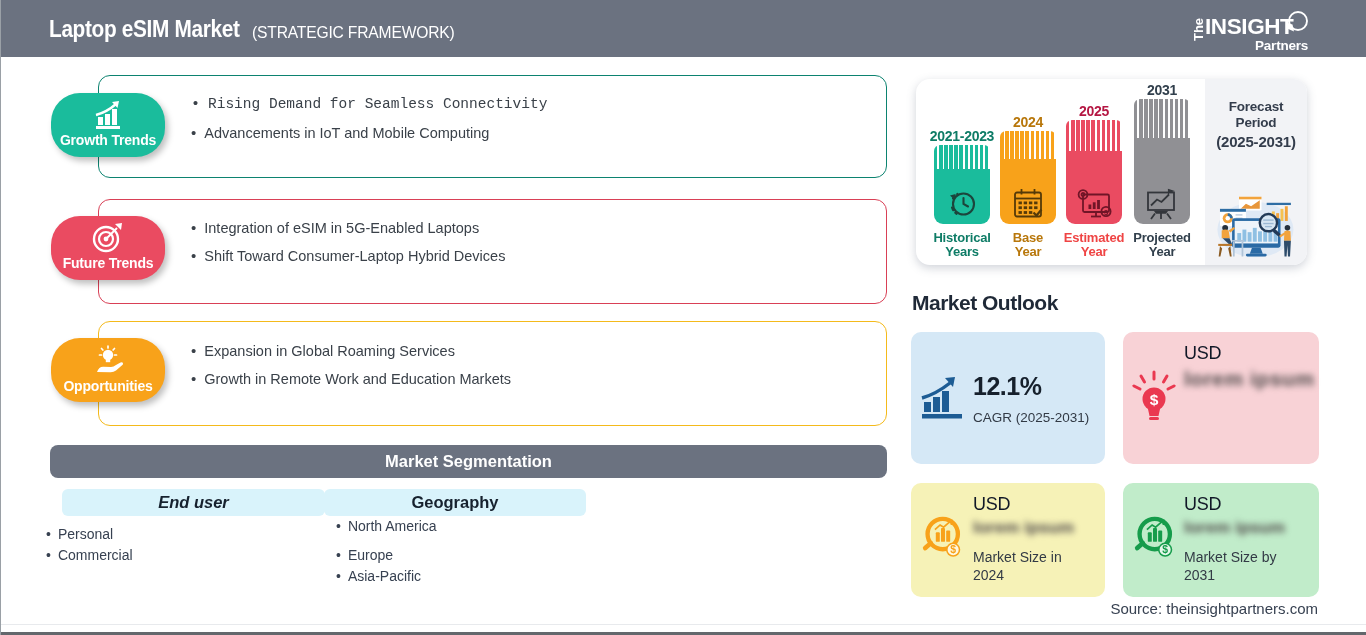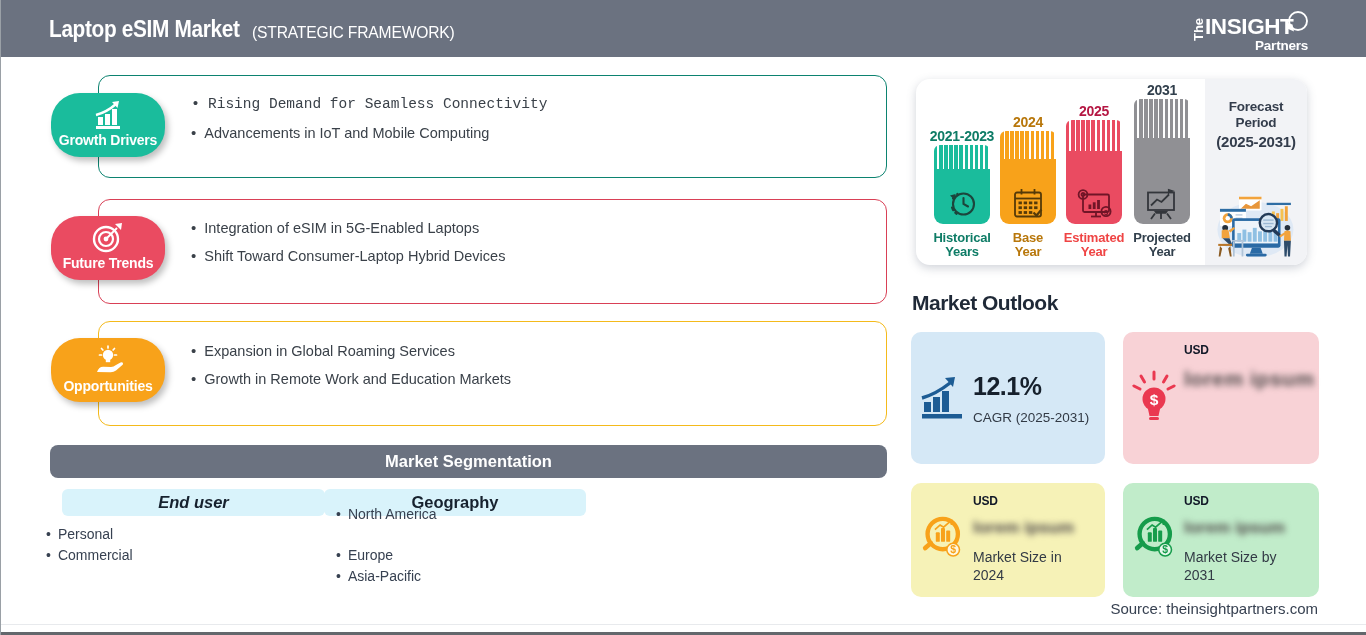--- a/index.html
+++ b/index.html
@@ -66,21 +66,21 @@
   .blabel { position:absolute; text-align:center; font-weight:bold; font-size:13px; line-height:13.5px; letter-spacing:-0.2px;}
   .bicon { position:absolute; }
 
   
   #outlook-h { left:911px; top:291px; font-size:21px; font-weight:bold; color:#1f2937; letter-spacing:-0.5px;}
   .card { border-radius:10px; }
   #card-blue  { left:910px;  top:332px; width:194px; height:132px; background:#d5e8f6; }
   #card-pink  { left:1122px; top:332px; width:196px; height:132px; background:#f8d2d6; }
   #card-yel   { left:910px;  top:483px; width:194px; height:114px; background:#f6f2b7; }
   #card-grn   { left:1122px; top:483px; width:196px; height:114px; background:#c1ecca; }
-  .usd { position:absolute; font-size:12px; font-weight:bold; color:#111827; letter-spacing:-0.2px;}
+  .usd { position:absolute; font-size:18px; font-weight:normal; color:#111827; letter-spacing:-0.2px;}
   .lorem { position:absolute; font-size:16px; font-weight:bold; color:#4f4a4a; filter:blur(3.2px); }
   .cdesc { position:absolute; font-size:14px; color:#323a45; line-height:17.5px; }
   #pct { position:absolute; left:62px; top:40px; font-size:25px; font-weight:bold; color:#16202c; letter-spacing:-0.5px;}
   #cagr { position:absolute; left:62px; top:78px; font-size:13.5px; color:#323a45; }
 
   #source { right:48px; top:600px; font-size:15px; color:#374151; }
 
   #botline1 { left:0; top:624px; width:1366px; height:1px; background:#e8eaed; }
   #botline2 { left:0; top:632px; width:1366px; height:3px; background:#63676c; }
 </style>
@@ -114,21 +114,21 @@
 
   <div class="abs badge" id="badge1">
     <svg width="34" height="30" viewBox="0 0 34 30">
       <rect x="5" y="26" width="24" height="3" fill="#fff"></rect>
       <rect x="7" y="17" width="5" height="8" fill="#fff"></rect>
       <rect x="14" y="14" width="5" height="11" fill="#fff"></rect>
       <rect x="21" y="9" width="5" height="16" fill="#fff"></rect>
       <path d="M5 15 Q 16 12 25 4" fill="none" stroke="#fff" stroke-width="2.4"></path>
       <path d="M21 2 L28 1 L26.5 8 Z" fill="#fff"></path>
     </svg>
-    <div class="blab">Growth Drivers</div>
+    <div class="blab">Growth Trends</div>
   </div>
   <div class="abs badge" id="badge2">
     <svg width="34" height="30" viewBox="0 0 34 30">
       <circle cx="15" cy="16" r="12" fill="none" stroke="#fff" stroke-width="2.4"></circle>
       <circle cx="15" cy="16" r="7" fill="none" stroke="#fff" stroke-width="2.2"></circle>
       <circle cx="15" cy="16" r="2.4" fill="#fff"></circle>
       <line x1="15" y1="16" x2="26" y2="5" stroke="#fff" stroke-width="2"></line>
       <path d="M24 1 L31 0 L30 7 Z" fill="#fff"></path>
     </svg>
     <div class="blab">Future Trends</div>
@@ -148,21 +148,21 @@
     </svg>
     <div class="blab">Opportunities</div>
   </div>
 
   <div class="abs" id="segbar">Market Segmentation</div>
   <div class="abs subhdr" id="hdr-end">End user</div>
   <div class="abs subhdr" id="hdr-geo">Geography</div>
   <div class="abs seglist">
     <div style="left:45px; top:526px;">Personal</div>
     <div style="left:45px; top:547px;">Commercial</div>
-    <div style="left:335px; top:506px;">North America</div>
+    <div style="left:335px; top:518px;">North America</div>
     <div style="left:335px; top:547px;">Europe</div>
     <div style="left:335px; top:568px;">Asia-Pacific</div>
   </div>
 
   <div class="abs" id="panel">
     <div id="fcast">
       <div class="ft" style="top:20px;">Forecast<br>Period</div>
       <div class="ft" style="top:54.5px; font-size:15px;">(2025-2031)</div>
       <svg id="illus" style="position:absolute; left:7px; top:116px;" width="86" height="64" viewBox="0 0 93 74">
         <ellipse cx="47" cy="40" rx="44" ry="32" fill="#dfe9f5"></ellipse>

